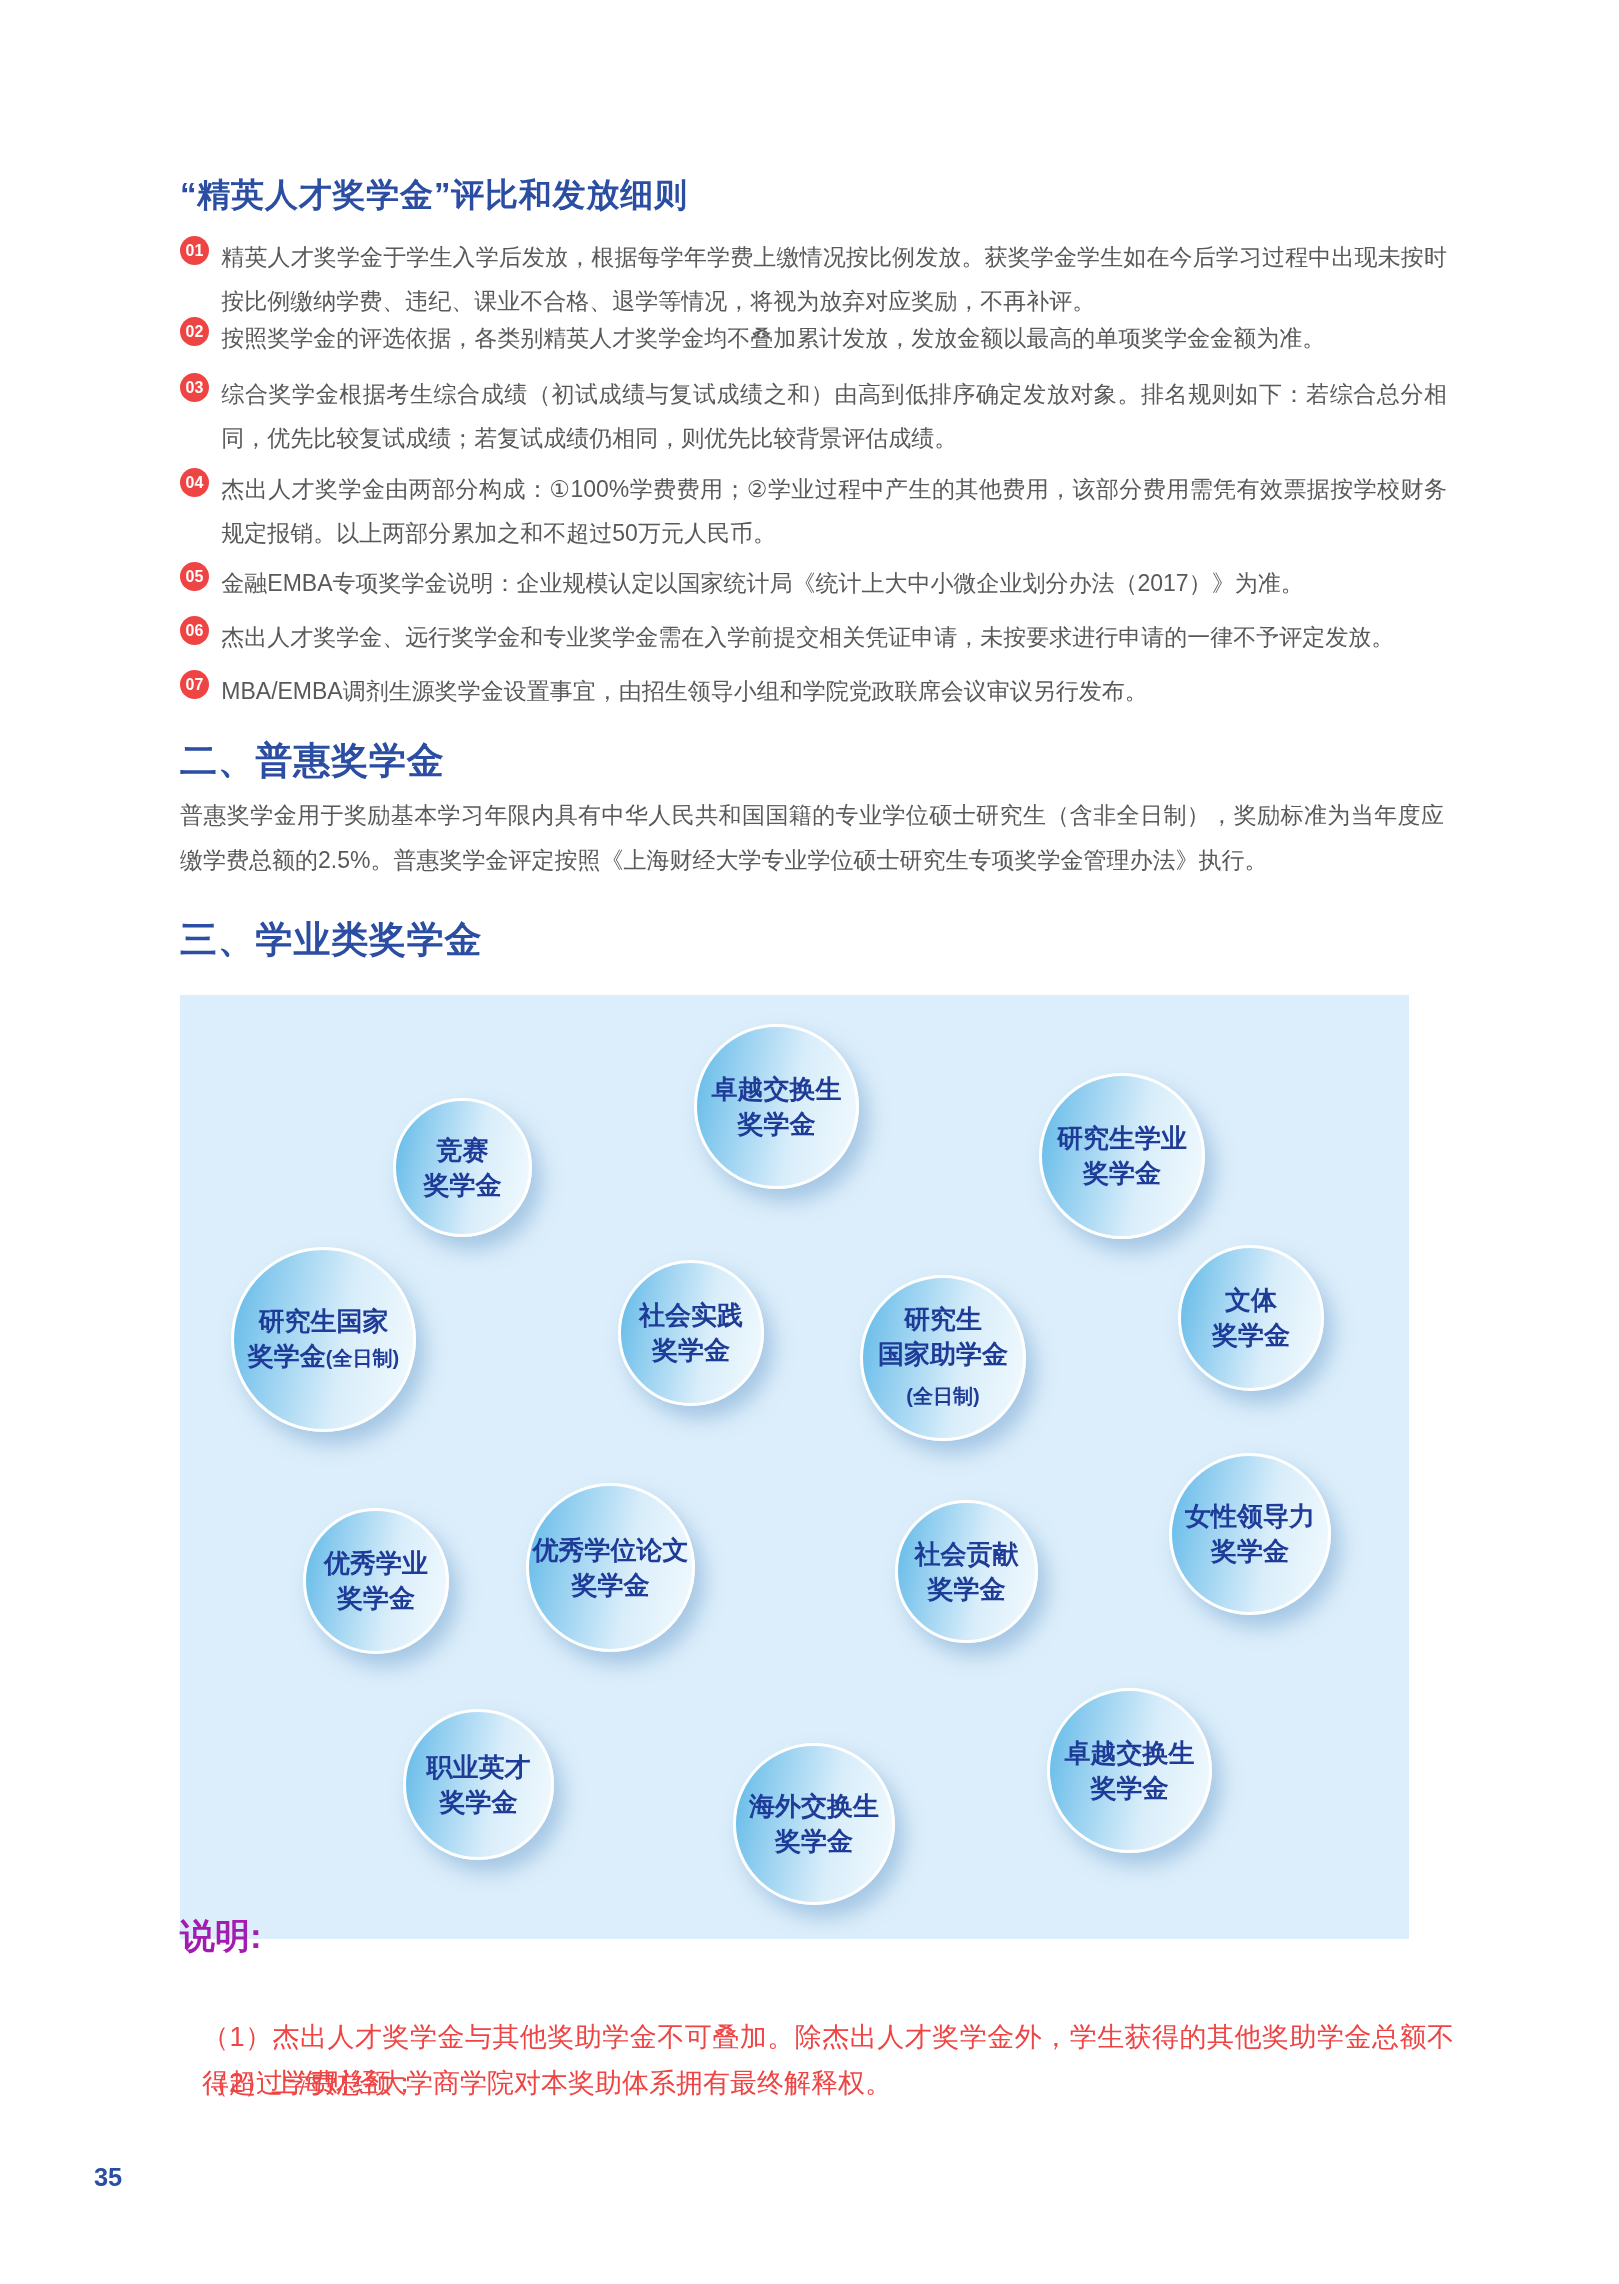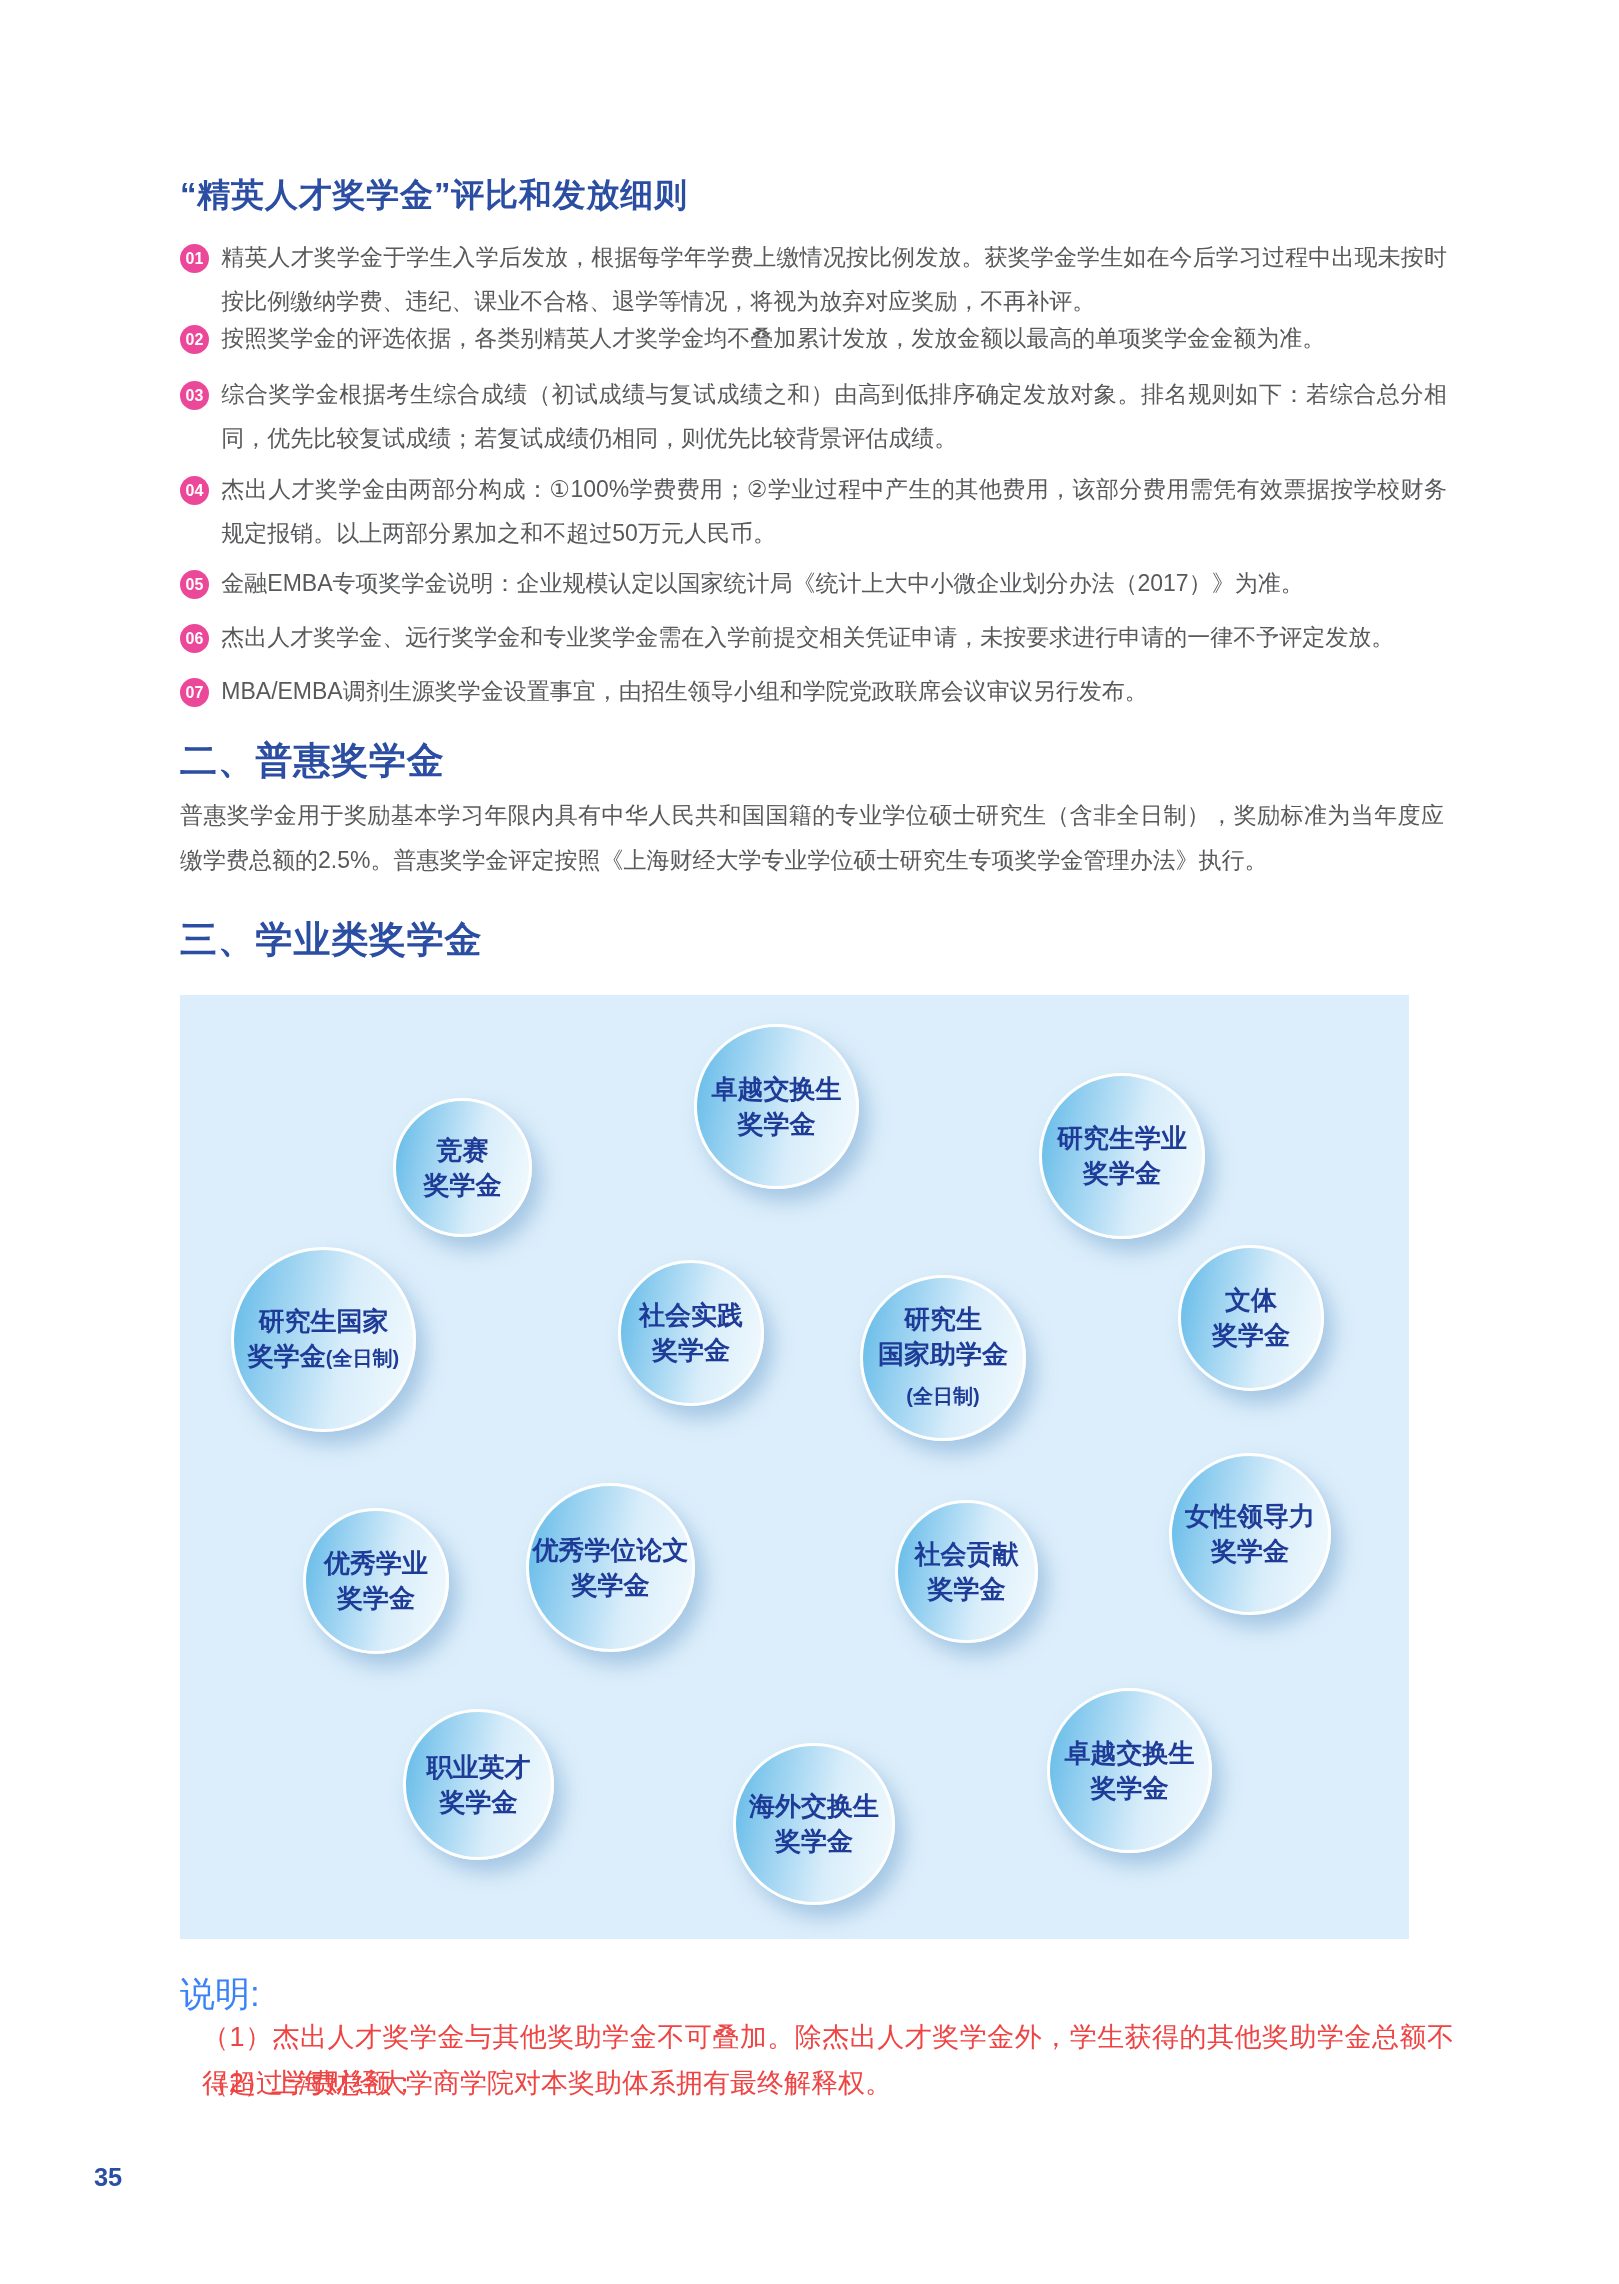--- a/index.html
+++ b/index.html
@@ -18,23 +18,23 @@
     font-size:33px;font-weight:bold;color:#2B4EA2;
     letter-spacing:0.8px;
   }
 
   
   .rule-item{
     position:absolute;left:180px;width:1267px;
     display:flex;align-items:flex-start;
   }
   .rule-num{
-    flex:0 0 29px;width:29px;height:29px;margin-top:9px;
+    flex:0 0 29px;width:29px;height:29px;margin-top:1px;
     border-radius:50%;
-    background:#ec4899;color:#ffffff;
+    background:#ef4444;color:#ffffff;
     font-size:16px;font-weight:bold;
     display:flex;align-items:center;justify-content:center;
   }
   .rule-text{
     margin-left:12.3px;flex:1;
     font-size:23px;line-height:44px;color:#58595B;
     text-align:justify;
   }
 
   
@@ -68,22 +68,22 @@
     display:flex;flex-direction:column;align-items:center;justify-content:center;
     text-align:left;
     color:#1E3C97;font-weight:bold;
   }
   .bubble-line{font-size:26px;line-height:35px;white-space:nowrap;}
   .bubble-line .seg-small{font-size:20px;margin-top:20px;}
   .bubble-line.small-only{font-size:20px;margin-top:6.2px;}
 
   
   #notes-heading{
-    position:absolute;left:180px;top:1971px;
-    font-size:35px;font-weight:normal;color:#3b82f6;
+    position:absolute;left:180px;top:1913px;
+    font-size:35px;font-weight:bold;color:#a21caf;
   }
   .note-line{
     position:absolute;left:202px;width:1252px;
     font-size:27px;line-height:46px;color:#ef4444;
     text-align:justify;
   }
   #note-1{top:2014px;}
   #note-2{top:2060px;}
 
   #page-number{

